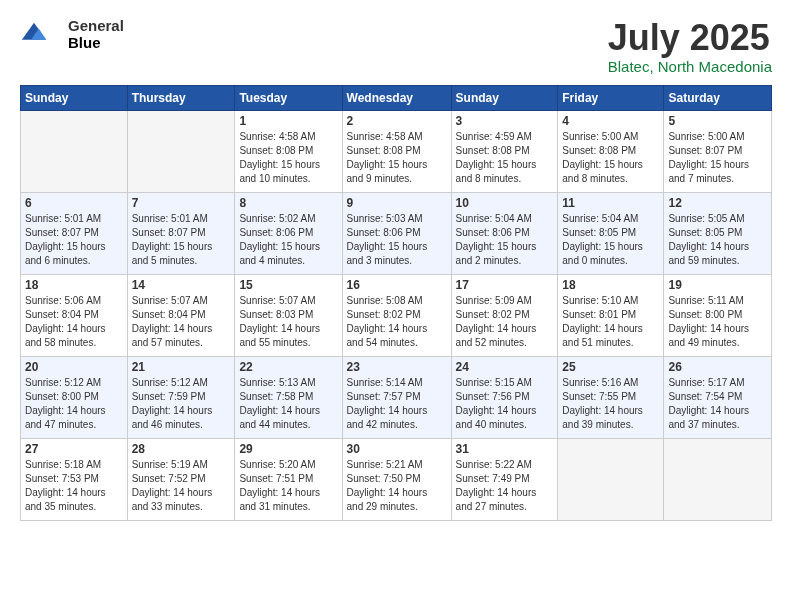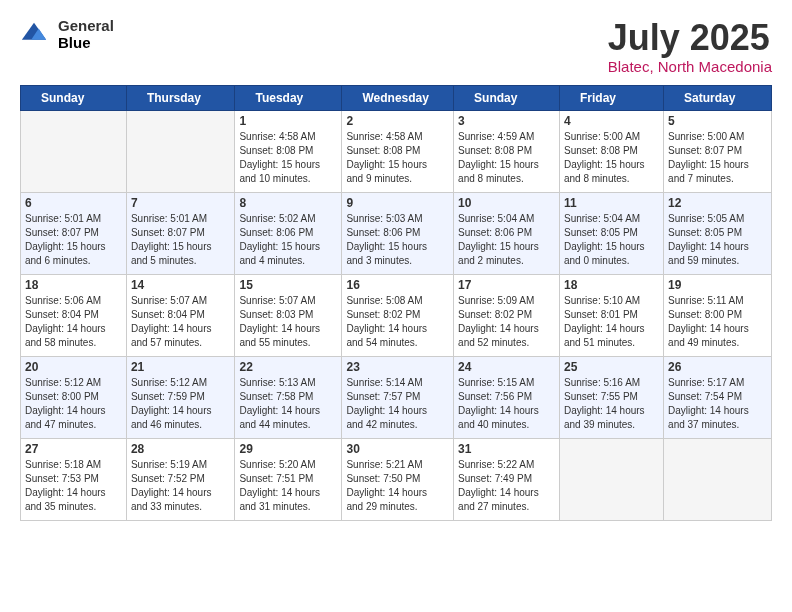--- a/index.html
+++ b/index.html
@@ -18,21 +18,21 @@
     }
     .header {
       display: flex;
       justify-content: space-between;
       align-items: flex-start;
       margin-bottom: 10px;
     }
     .logo {
       display: flex;
       align-items: center;
-      gap: 10px;
+      gap: 20px;
     }
     .logo-text {
       display: flex;
       flex-direction: column;
       line-height: 1.1;
     }
     .logo-general {
       font-size: 15px;
       font-weight: bold;
       color: #333;
@@ -49,33 +49,33 @@
     .title-block {
     }
     .month-title {
       font-size: 36px;
       font-weight: bold;
       color: #333;
       line-height: 1.1;
     }
     .location-title {
       font-size: 15px;
-      color: #be185d;
+      color: #15803d;
     }
     .calendar {
       width: 100%;
       border-collapse: collapse;
       border: 1px solid #ccc;
     }
     .calendar th {
       background: #2255a4;
       color: #fff;
       font-size: 12px;
       font-weight: bold;
-      padding: 5px 20px;
+      padding: 5px 4px;
       text-align: left;
       border: 1px solid #1a4080;
     }
     .calendar td {
       vertical-align: top;
       border: 1px solid #ccc;
       padding: 3px 4px;
       font-size: 9.5px;
       color: #333;
       width: 113px;

